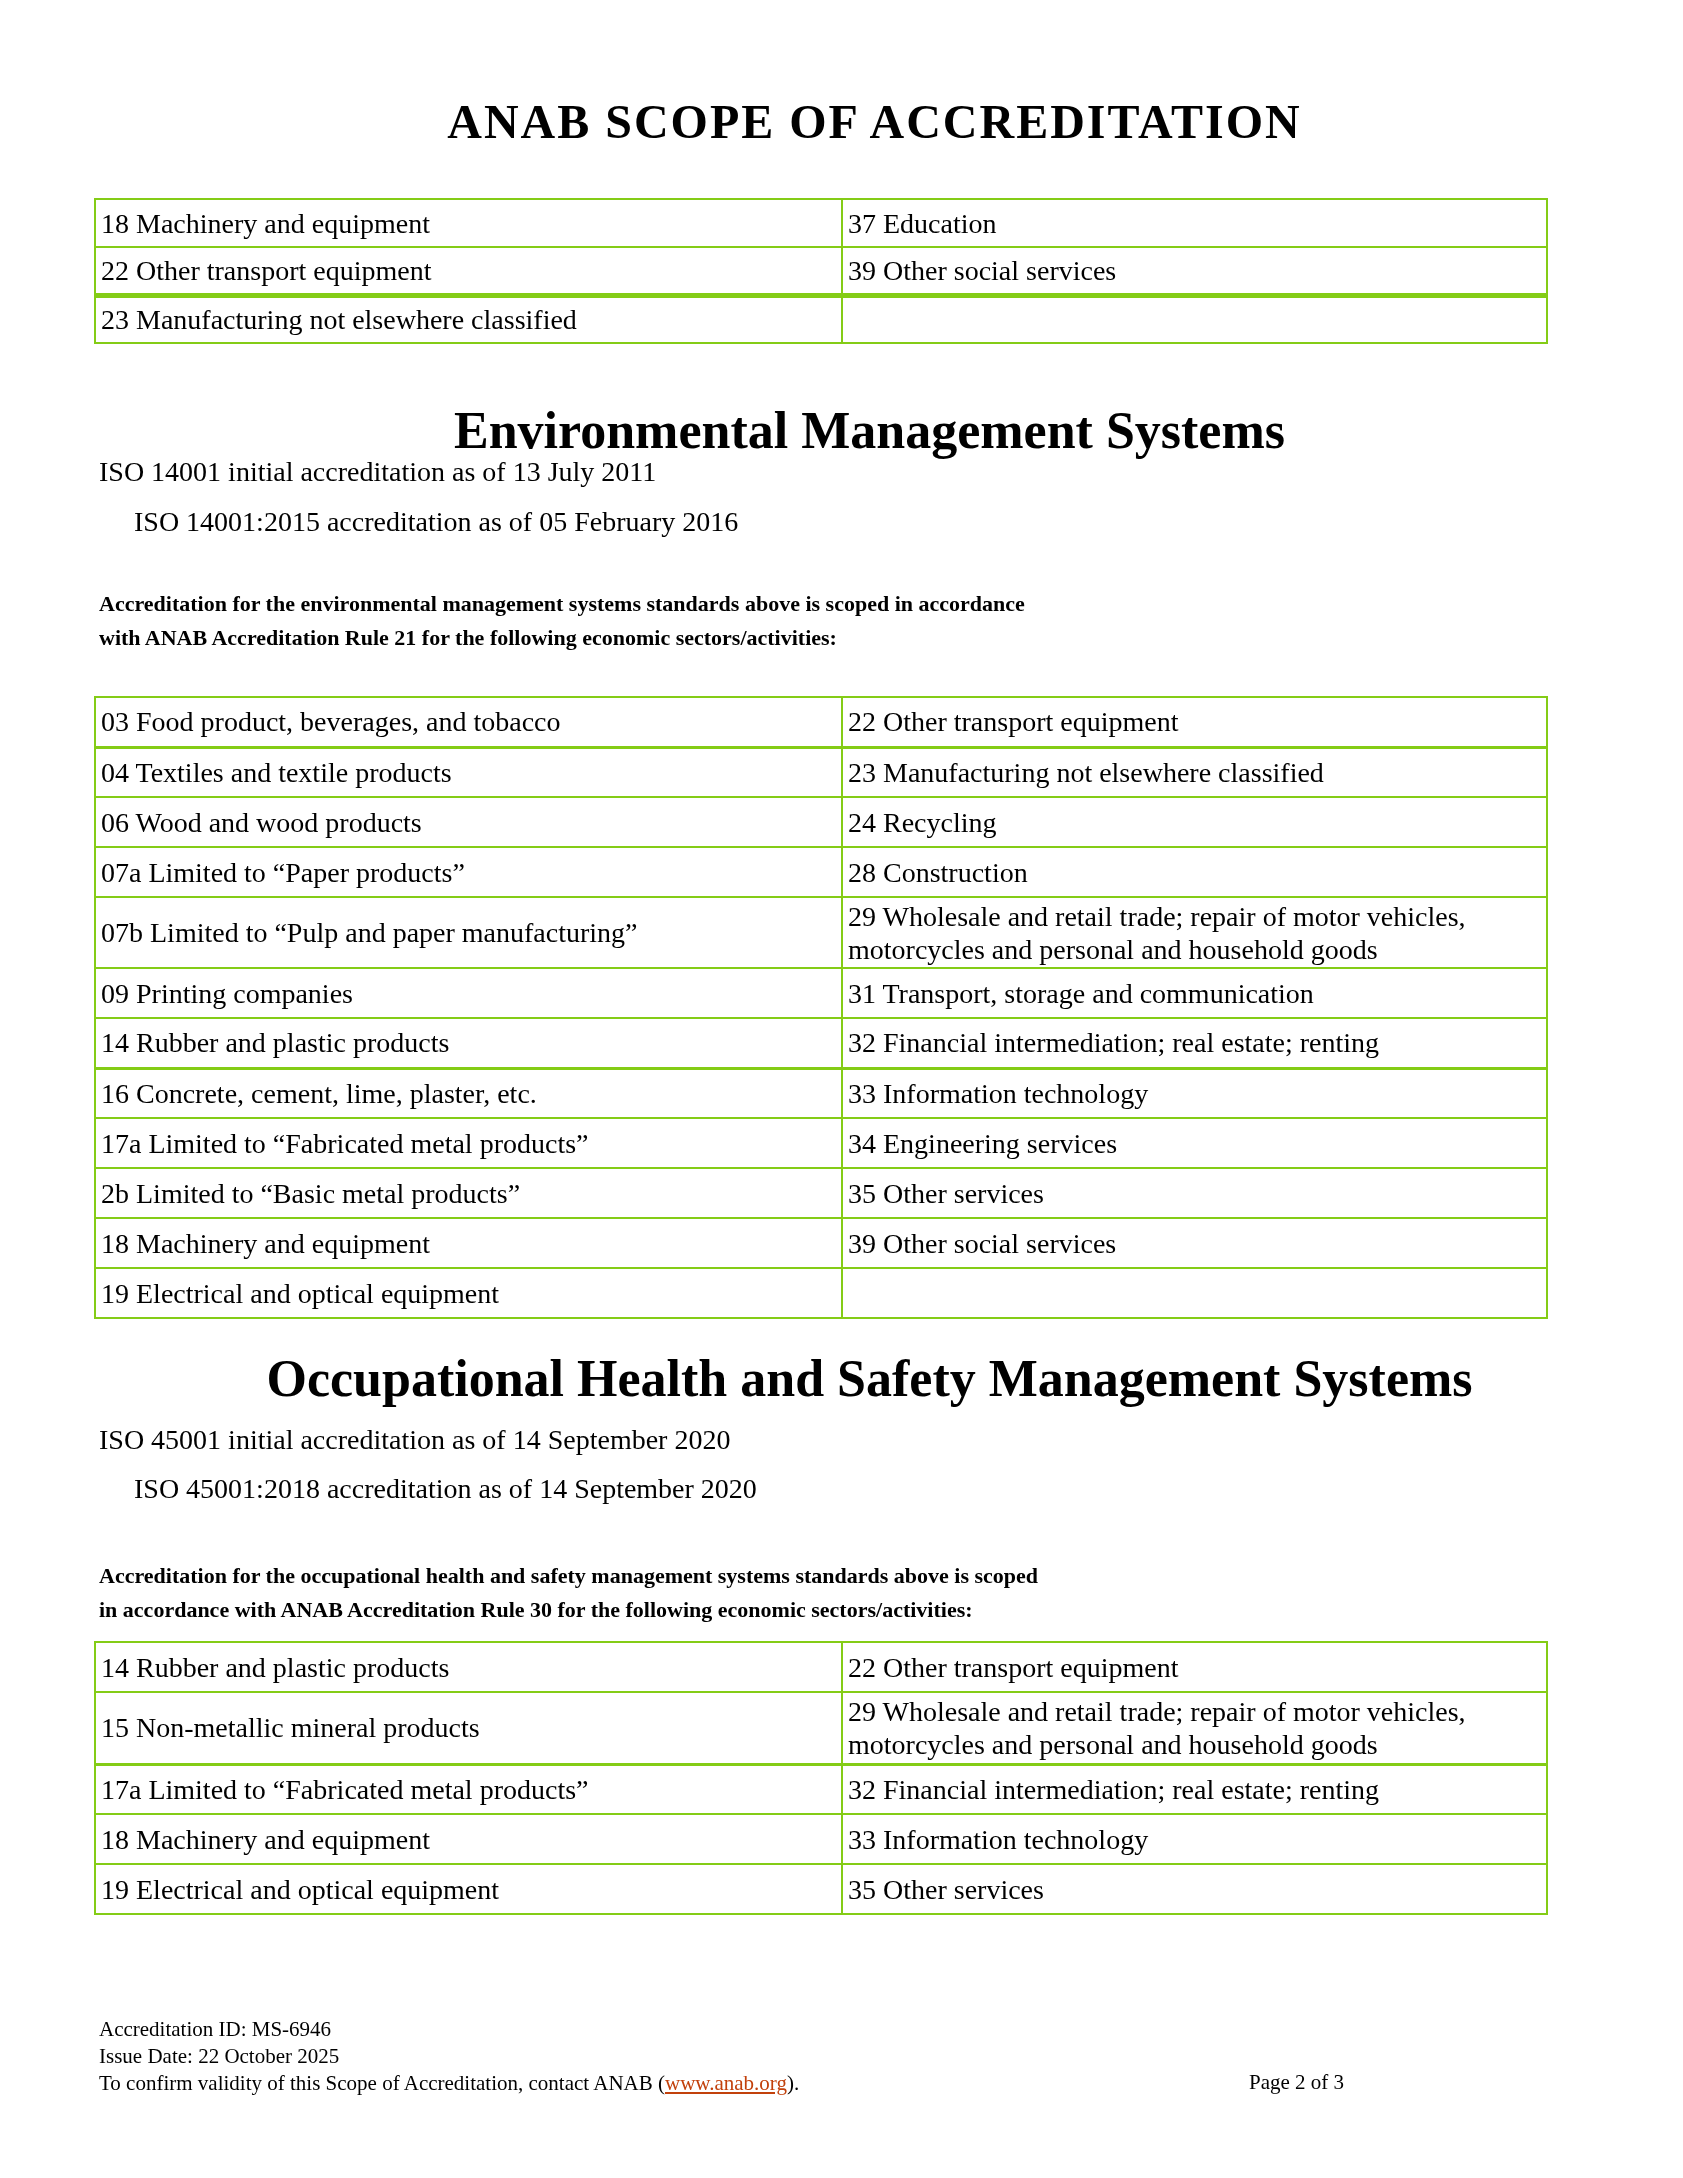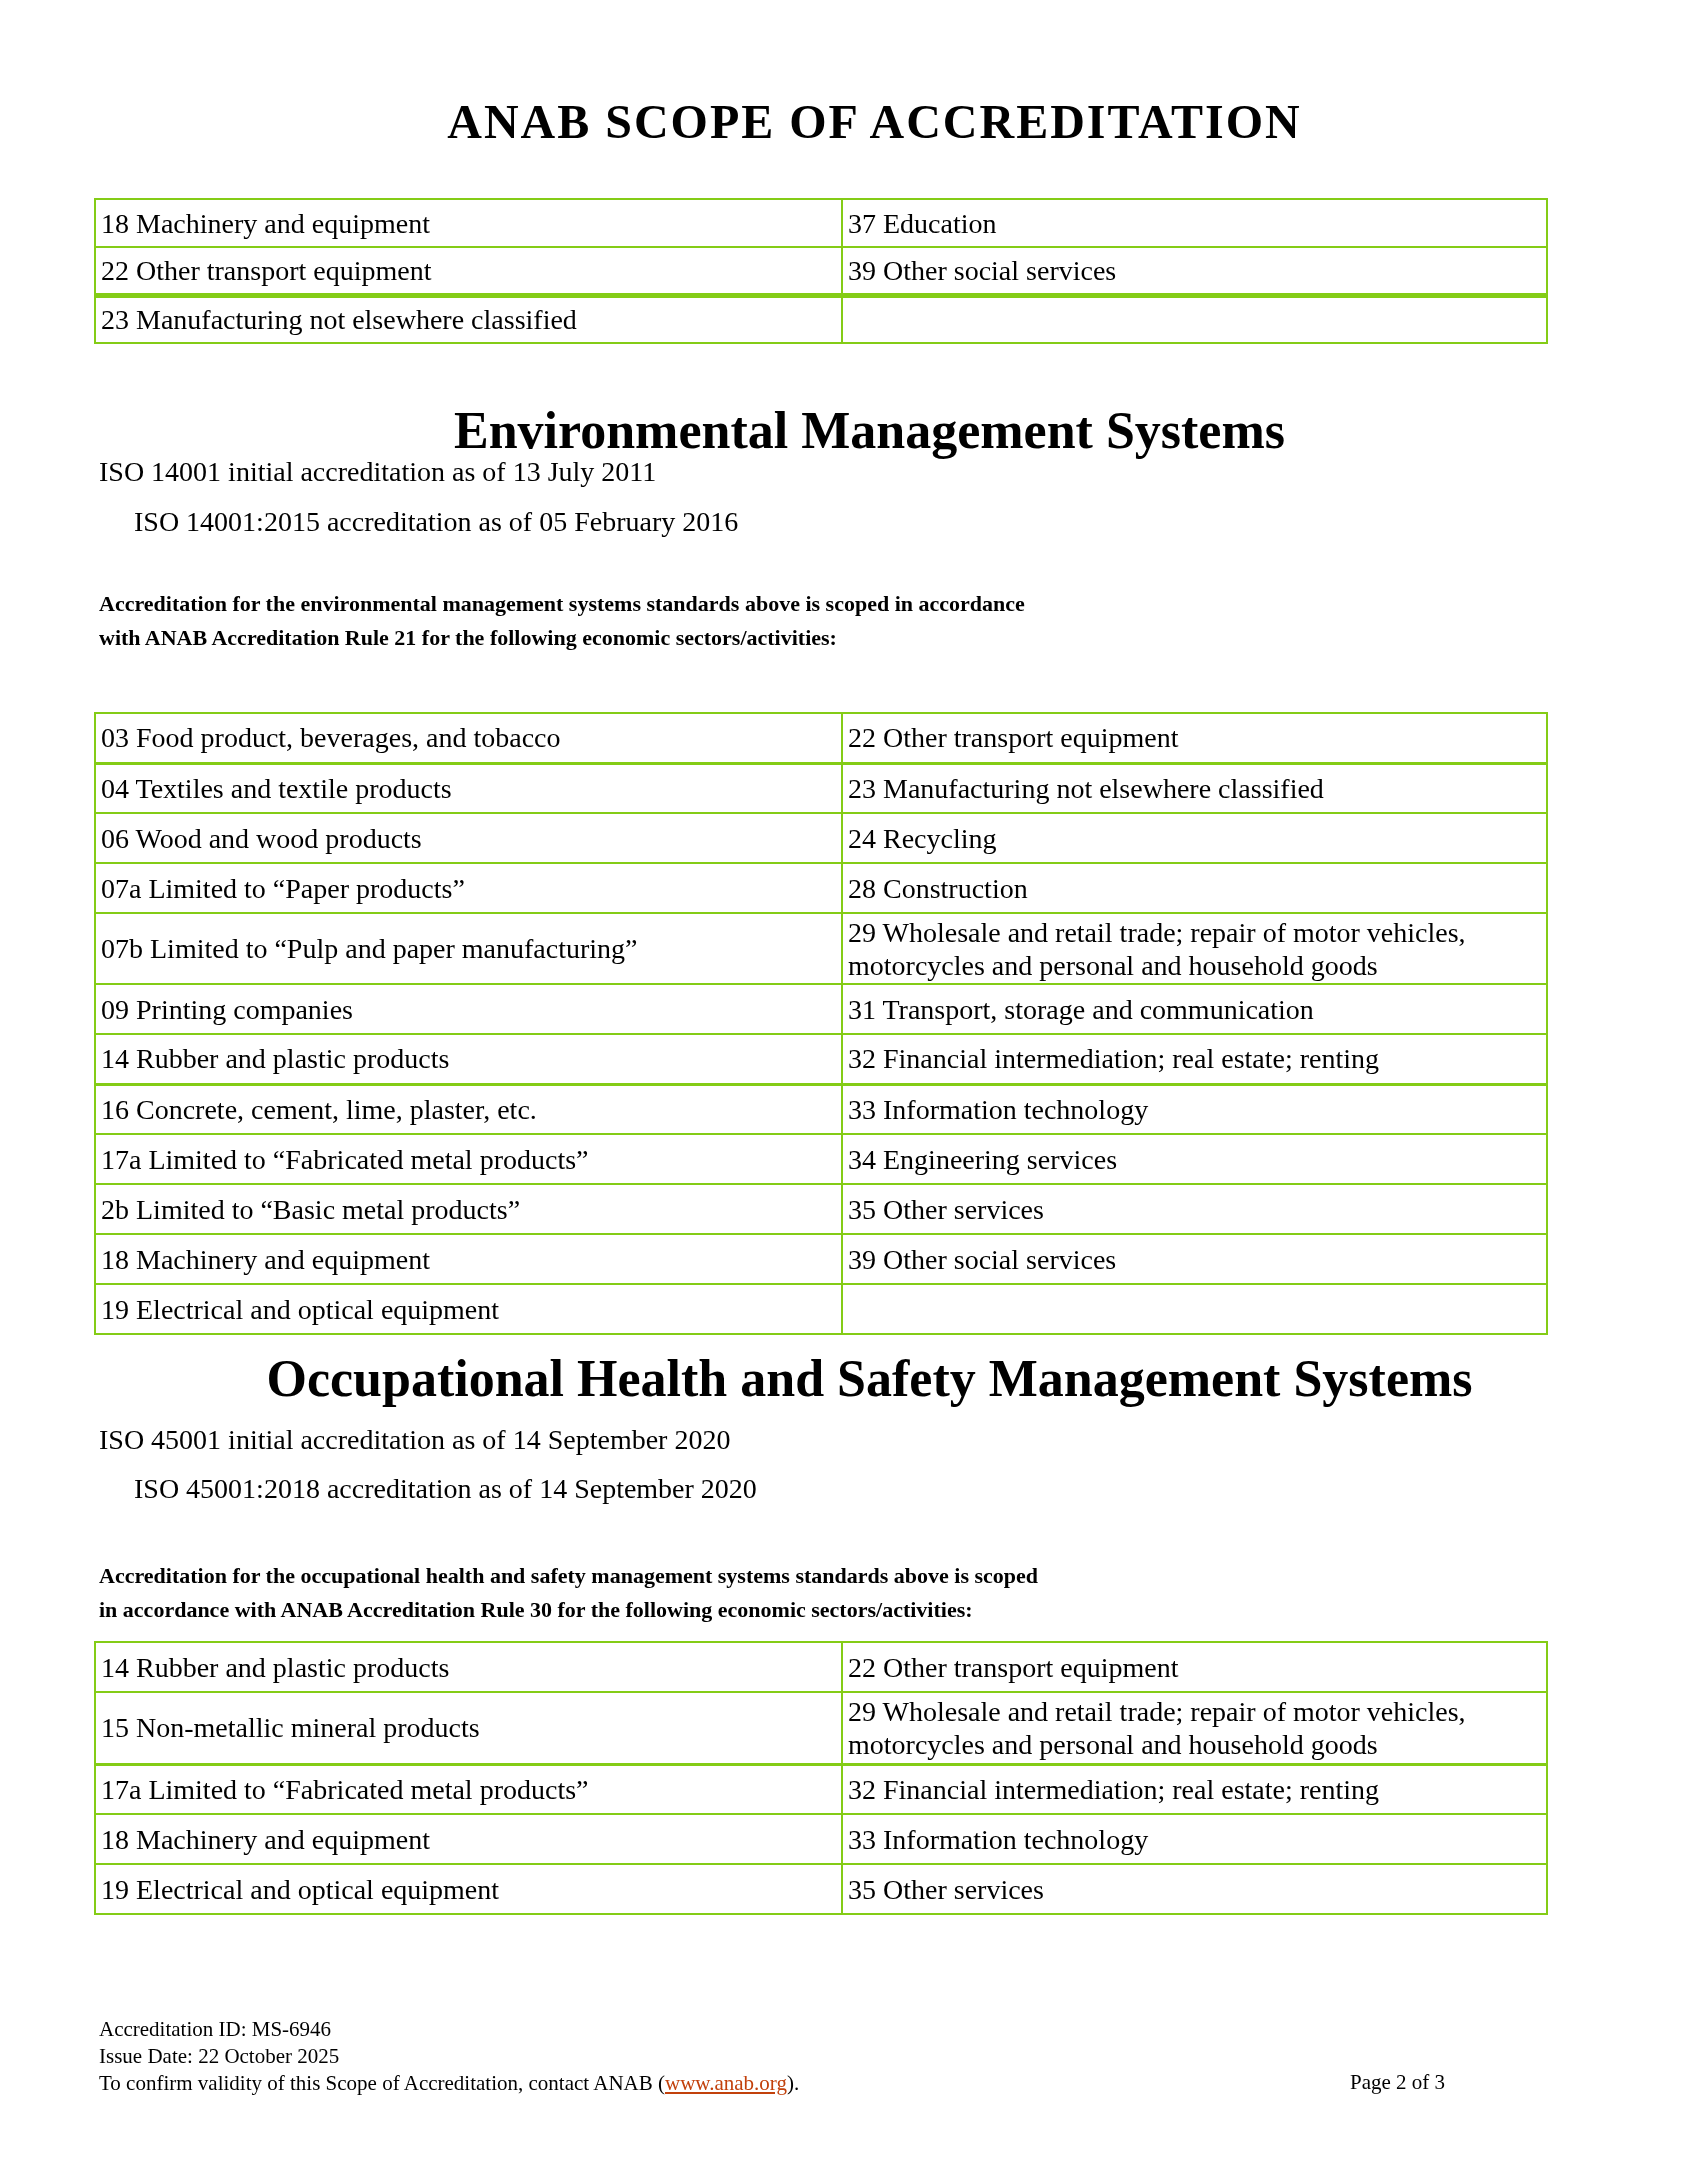--- a/index.html
+++ b/index.html
@@ -46,38 +46,38 @@
   }
   table.grid td{
     border:2px solid #84cc16;
     font-size:28px;
     line-height:33px;
     padding:0 6px 0 5px;
     vertical-align:middle;
     overflow:hidden;
   }
   .t-top{left:94px;top:198px;}
-  .t-ems{left:94px;top:712px;padding-left:7px;}
+  .t-ems{left:94px;top:696px;padding-left:7px;}
   .t-ohs{left:94px;top:1641px;}
   col.c-left{width:747px;}
   col.c-right{width:705px;}
   tr.r48{height:48px;}
   tr.r51{height:50px;}
   tr.r50{height:50px;}
   tr.r72{height:71px;}
   tr.r73{height:72px;}
   tr.bb4 td{border-bottom-width:5px;}
   tr.bb3 td{border-bottom-width:3px;}
   .footer-block{
     left:99px;top:2016px;width:1455px;
     font-size:21px;line-height:27px;
   }
   .page-number{
     top:2069px;left:1249px;width:297px;
-    text-align:center;
+    text-align:left;
     font-size:21px;line-height:27px;
   }
   a.site-link{color:#c2410c;text-decoration:underline;cursor:pointer;}
 </style>
 </head>
 <body>
 
 <div class="page">
 
   <h1 class="abs doc-title">ANAB SCOPE OF ACCREDITATION</h1>

